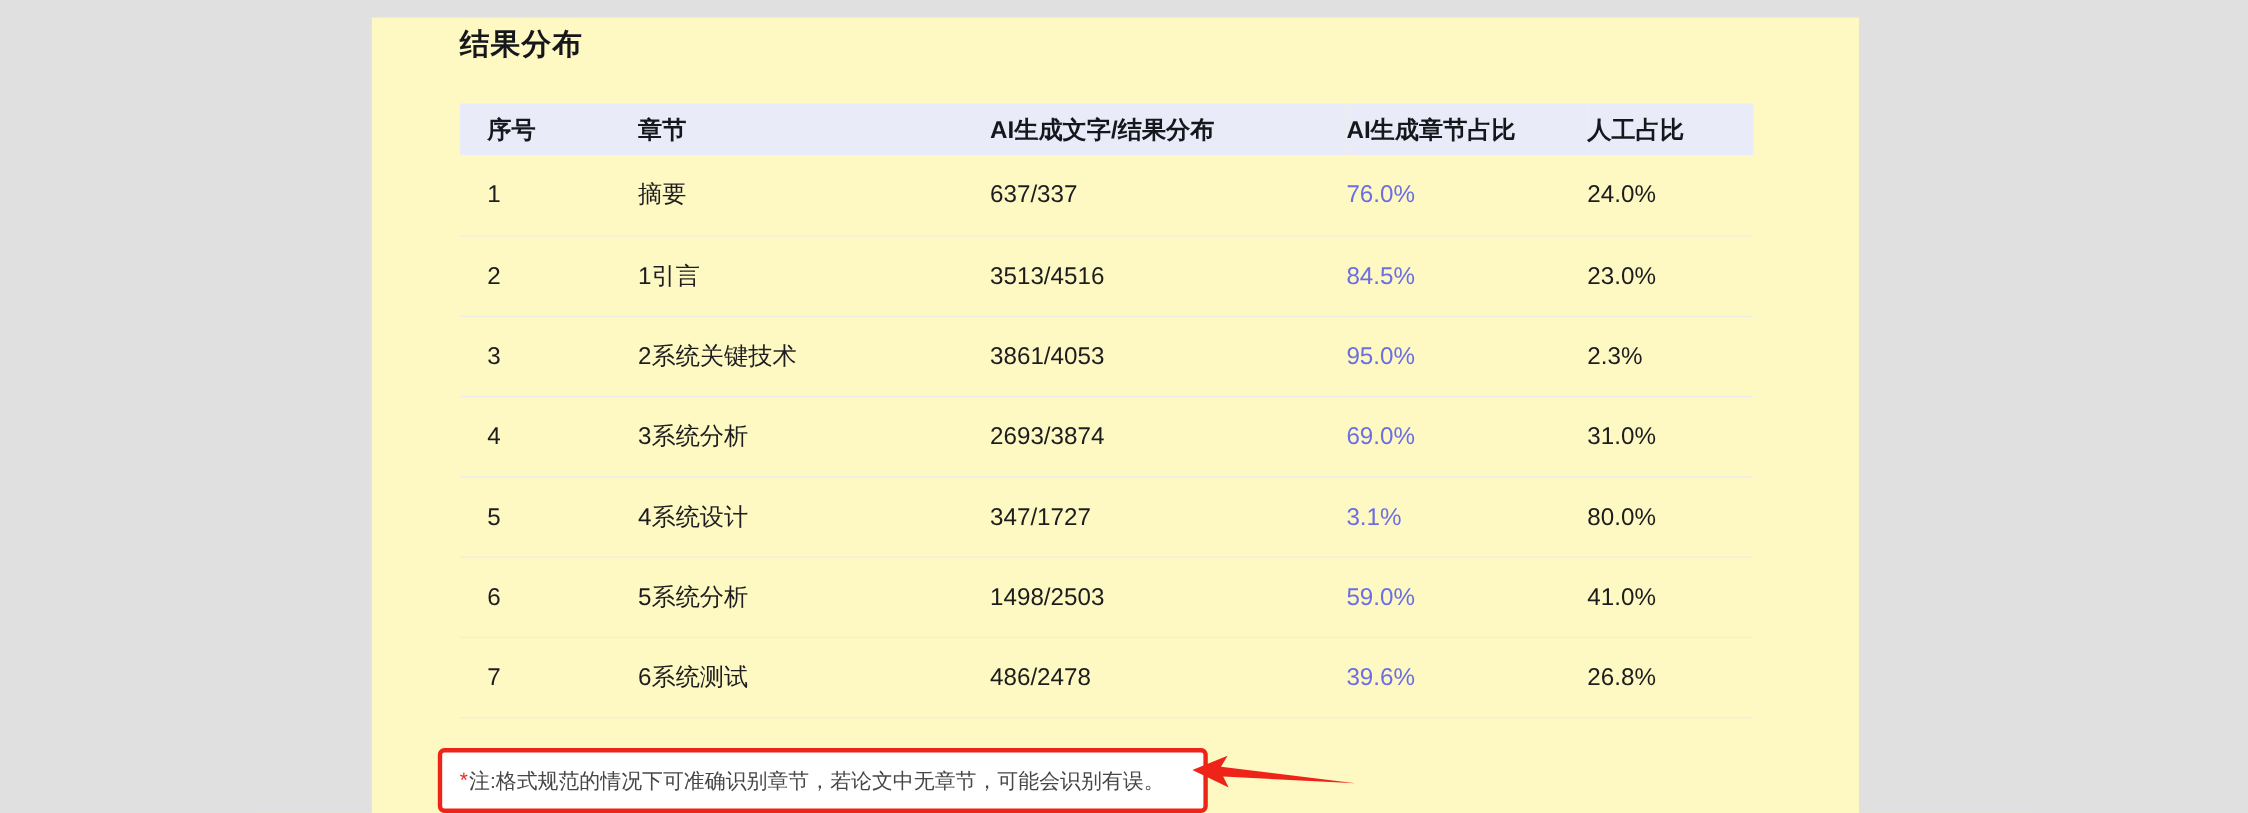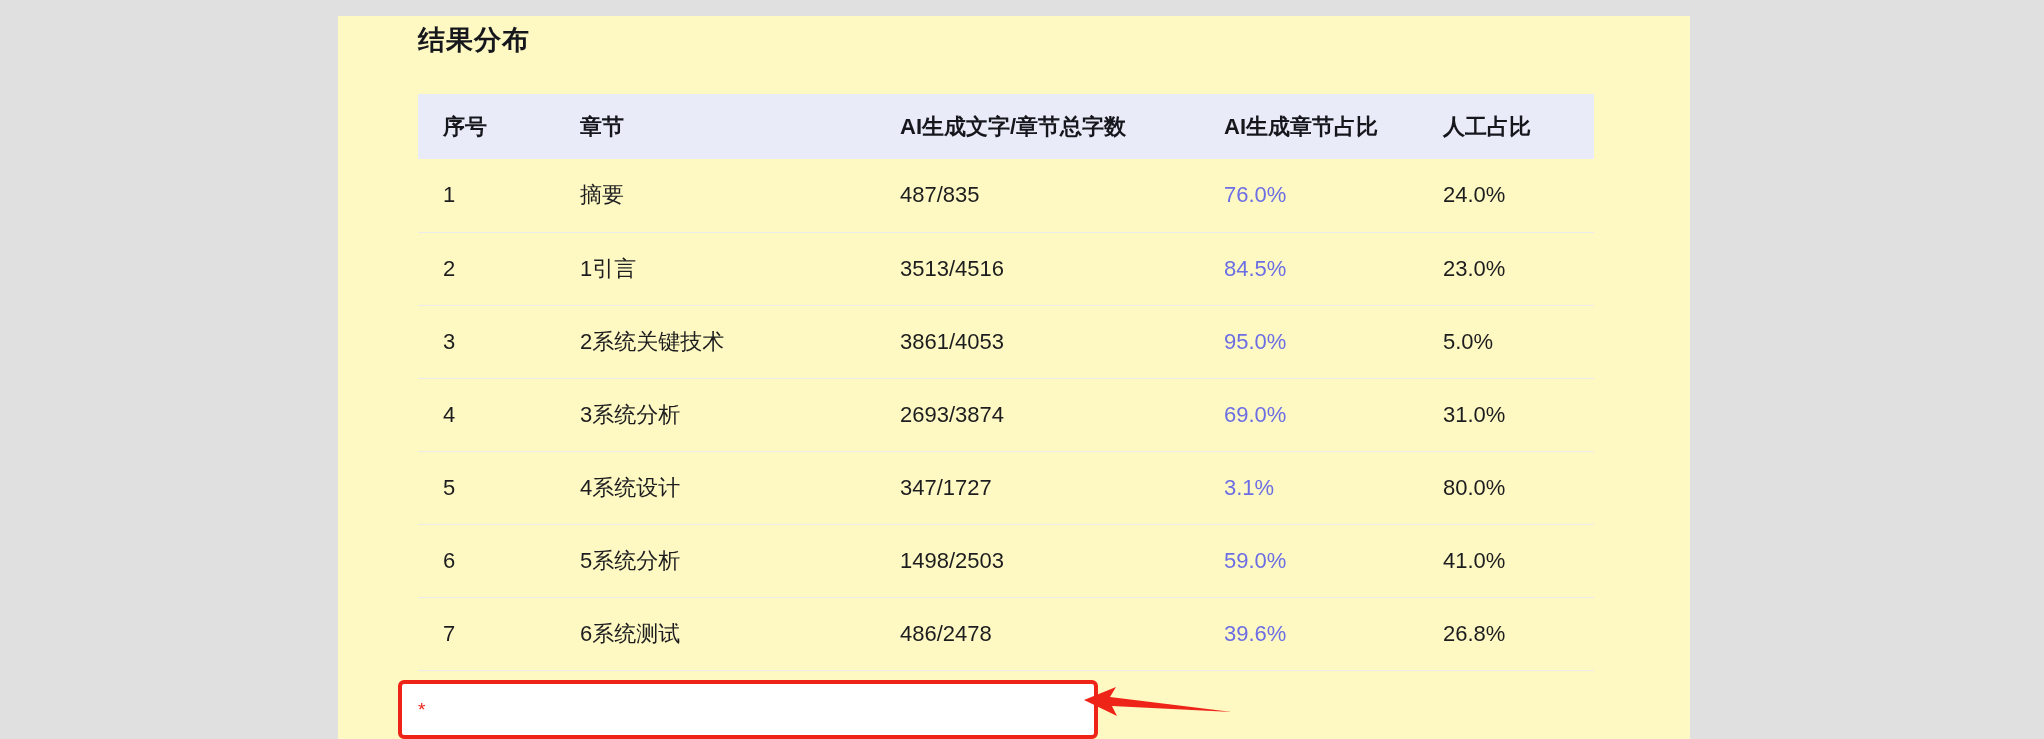--- a/index.html
+++ b/index.html
@@ -22,21 +22,21 @@
   }
   table.results {
     position:absolute; left:80px; top:78px; width:1176px;
     border-collapse:collapse; table-layout:fixed;
   }
   table.results col.c1 { width:162px; }
   table.results col.c2 { width:320px; }
   table.results col.c3 { width:324px; }
   table.results col.c4 { width:219px; }
   table.results col.c5 { width:151px; }
-  thead tr { background:var(--header-bg); height:65px;border-radius:26px; }
+  thead tr { background:var(--header-bg); height:47px;border-radius:26px; }
   th {
     font-size:22px; font-weight:bold; color:#15171c;
     text-align:left; white-space:nowrap; padding:0;
   }
   td {
     font-size:22px; color:#1d1d1f; text-align:left;
     white-space:nowrap; padding:0;
   }
   th:first-child, td:first-child { padding-left:25px; }
   tbody tr { height:73px; border-bottom:1px solid #ececec; }
@@ -66,46 +66,46 @@
       <col class="c1">
         <col class="c2">
         <col class="c3">
         <col class="c4">
         <col class="c5">
     </colgroup>
     <thead>
       <tr>
         <th>序号</th>
         <th>章节</th>
-        <th>AI生成文字/章节总字数</th>
+        <th>AI生成文字/结果分布</th>
         <th>AI生成章节占比</th>
         <th>人工占比</th>
       </tr>
     </thead>
     <tbody>
         <tr>
           <td>1</td>
           <td>摘要</td>
-          <td>487/835</td>
+          <td>637/337</td>
           <td class="accent">76.0%</td>
           <td>24.0%</td>
         </tr>
         <tr>
           <td>2</td>
           <td>1引言</td>
           <td>3513/4516</td>
           <td class="accent">84.5%</td>
           <td>23.0%</td>
         </tr>
         <tr>
           <td>3</td>
           <td>2系统关键技术</td>
           <td>3861/4053</td>
           <td class="accent">95.0%</td>
-          <td>5.0%</td>
+          <td>2.3%</td>
         </tr>
         <tr>
           <td>4</td>
           <td>3系统分析</td>
           <td>2693/3874</td>
           <td class="accent">69.0%</td>
           <td>31.0%</td>
         </tr>
         <tr>
           <td>5</td>
@@ -126,19 +126,20 @@
           <td>6系统测试</td>
           <td>486/2478</td>
           <td class="accent">39.6%</td>
           <td>26.8%</td>
         </tr>
       </tbody>
   </table>
 
   <div class="note-box">
     <span class="star">*</span>
+      <span>注:格式规范的情况下可准确识别章节，若论文中无章节，可能会识别有误。</span>
   </div>
 
 </div>
 
 <svg class="annotation-arrow" viewBox="0 0 2044 739" xmlns="http://www.w3.org/2000/svg">
   <polygon points="1084,700 1116,687 1110,697 1232,712 1112,706 1117,716" fill="#ee2418"></polygon>
 </svg>
 
 </body></html>

